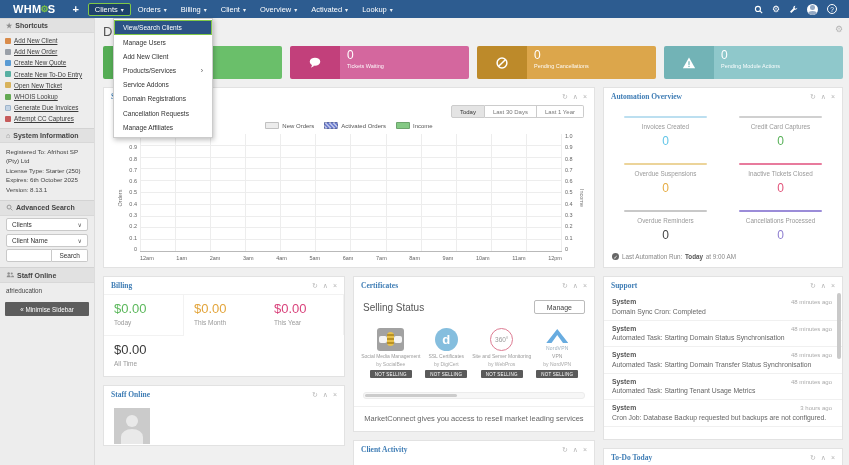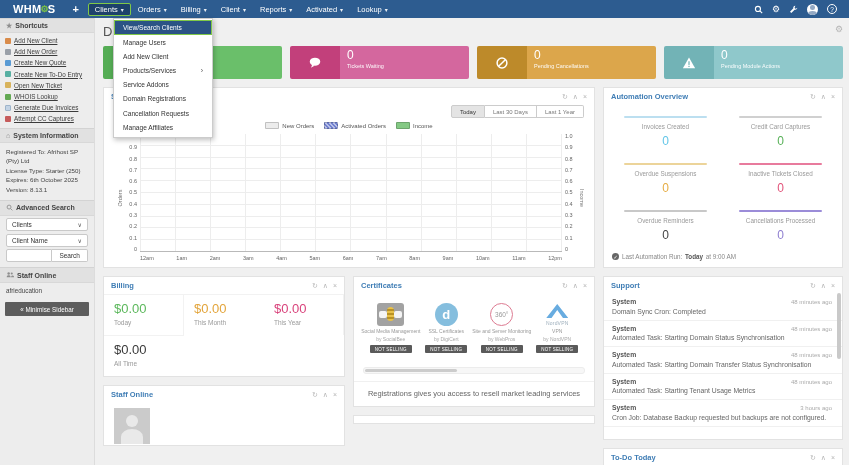--- a/index.html
+++ b/index.html
@@ -66,21 +66,21 @@
   .stat-label { font-size:5.5px; opacity:.95; margin-top:1px; white-space:nowrap; }
 
   .cols { display:flex; gap:8px; margin-right:2px; }
   .col-left { flex:1; min-width:0; }
   .col-right { flex:0 0 240px; width:240px; }
   .sub { display:flex; gap:8px; }
   .sub-col { flex:1; min-width:0; display:flex; flex-direction:column; }
 
   .panel { background:#fff; border:1px solid #e2e2e2; margin-bottom:8px; }
   .panel-h { display:flex; justify-content:space-between; align-items:center; padding:4px 7px; }
-  .panel-title { color:#3f7db5; font-weight:bold; font-size:7.5px; }
+  .panel-title { color:#3f7db5; font-weight:bold; font-size:7.5px;font-family:Liberation Serif, serif; }
   .panel-icons { color:#b5b5b5; font-size:7px; display:flex; gap:5px; line-height:1; }
   .refresh-glyph::after { content:"↻"; }
   .collapse-glyph::after { content:"∧"; }
   .close-glyph::after { content:"×"; }
 
   
   .so-body { padding:0 8px 6px; }
   .so-controls { display:flex; justify-content:flex-end; margin:0 2px 4px; }
   .btn-group { display:flex; }
   .range-btn { font-size:6px; padding:2.5px 8px; border:1px solid #ccc; border-left:none; background:#fff; color:#777; font-family:inherit; cursor:pointer; }
@@ -196,21 +196,21 @@
     </div>
   <div class="nav-item">
       <span>Billing</span>
       <span class="caret"></span>
     </div>
   <div class="nav-item">
       <span>Client</span>
       <span class="caret"></span>
     </div>
   <div class="nav-item">
-      <span>Reports</span>
+      <span>Overview</span>
       <span class="caret"></span>
     </div>
   <div class="nav-item">
       <span>Activated</span>
       <span class="caret"></span>
     </div>
   <div class="nav-item">
       <span>Lookup</span>
       <span class="caret"></span>
     </div>
@@ -539,20 +539,24 @@
           <div class="panel">
             <div class="panel-h">
               <span class="panel-title">Certificates</span>
               <span class="panel-icons">
                   <span class="refresh-glyph"></span>
                   <span class="collapse-glyph"></span>
                   <span class="close-glyph"></span>
                 </span>
             </div>
             <div class="mc-body">
+              <div class="mc-top">
+                <span class="mc-heading">Selling Status</span>
+                <button class="manage-btn">Manage</button>
+              </div>
               <div class="services">
                 <div class="svc">
                   <div class="svc-iconbox">
                       <span class="icon-bee">
                         <span class="wing2"></span>
                         <span class="body"></span>
                       </span>
                     </div>
                   <div class="svc-name">Social Media Management</div>
                   <div class="svc-by">by SocialBee</div>
@@ -581,24 +585,32 @@
                     </div>
                   <div class="svc-name">VPN</div>
                   <div class="svc-by">by NordVPN</div>
                   <div class="svc-badge">NOT SELLING</div>
                 </div>
               </div>
               <div class="scrollstrip">
                   <div class="scrollthumb"></div>
                 </div>
               <div class="mc-divider"></div>
-              <div class="mc-footer">Registrations gives you access to resell market leading services</div>
+              <div class="mc-footer">MarketConnect gives you access to resell market leading services</div>
             </div>
           </div>
           <div class="panel">
+            <div class="panel-h">
+              <span class="panel-title">Client Activity</span>
+              <span class="panel-icons">
+                  <span class="refresh-glyph"></span>
+                  <span class="collapse-glyph"></span>
+                  <span class="close-glyph"></span>
+                </span>
+            </div>
             <div class="thin-body"></div>
           </div>
         </div>
       </div>
     </div>
 
     <div class="col-right">
 
       <div class="panel">
         <div class="panel-h">

